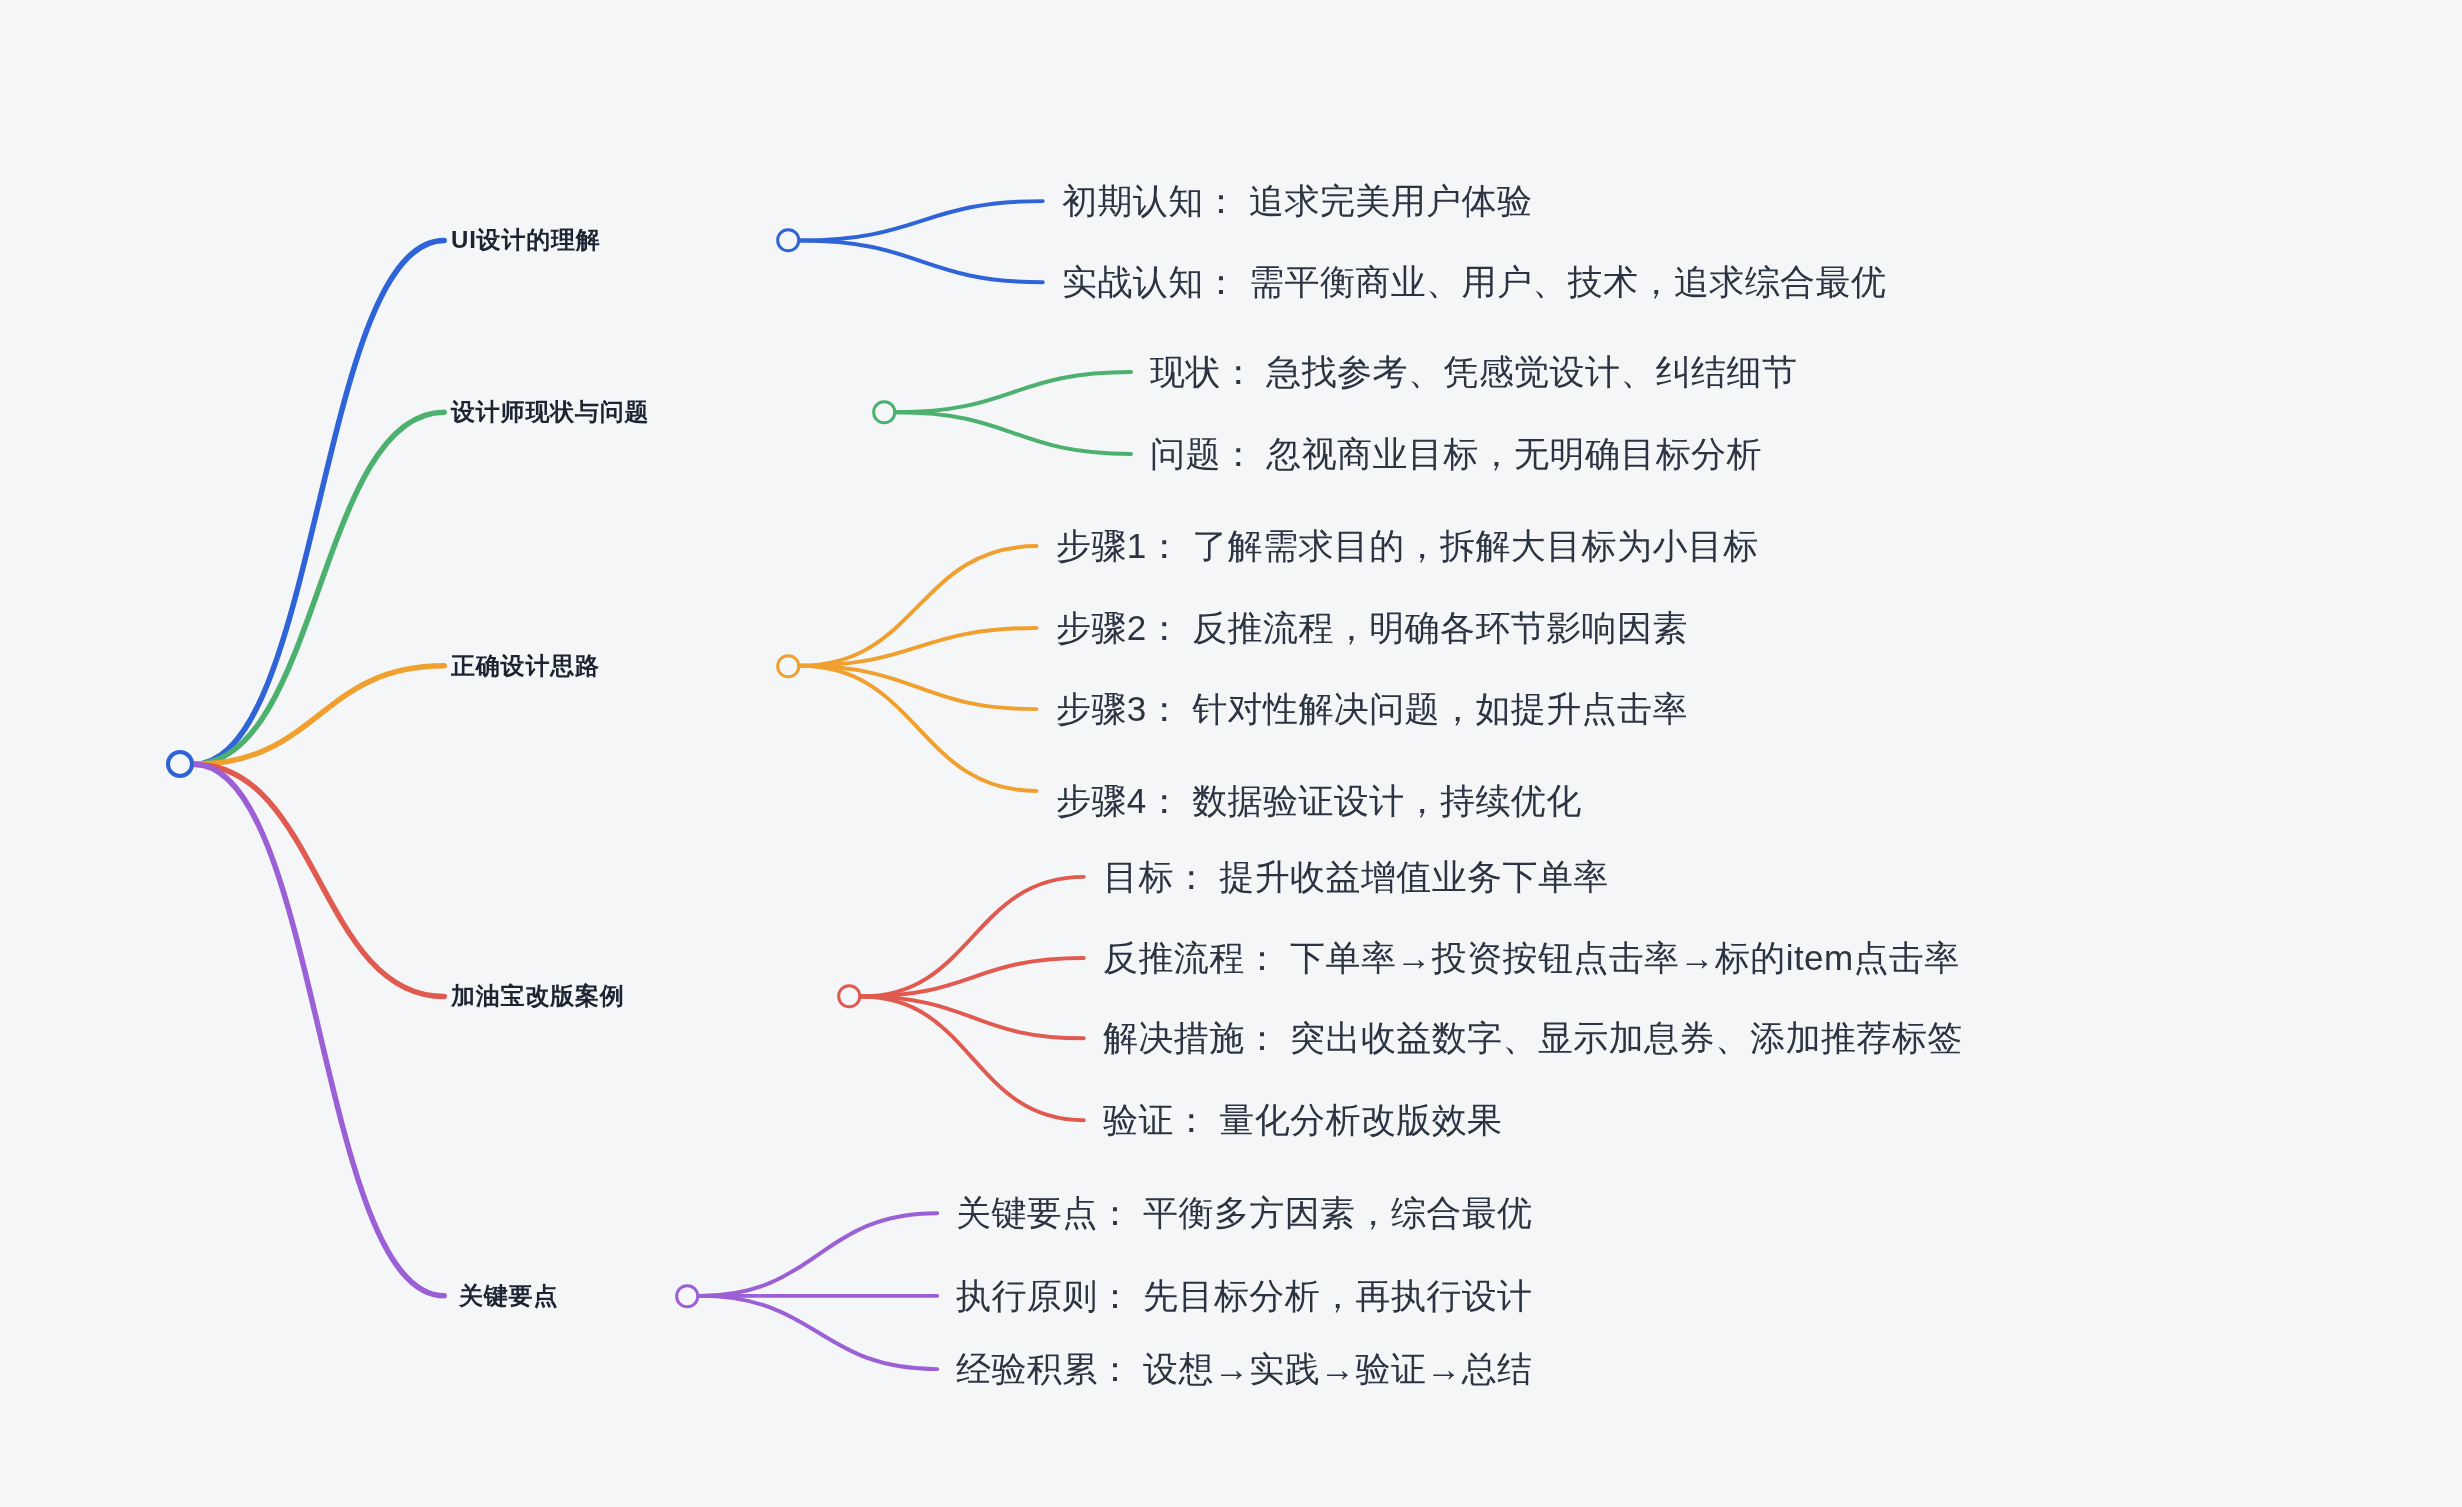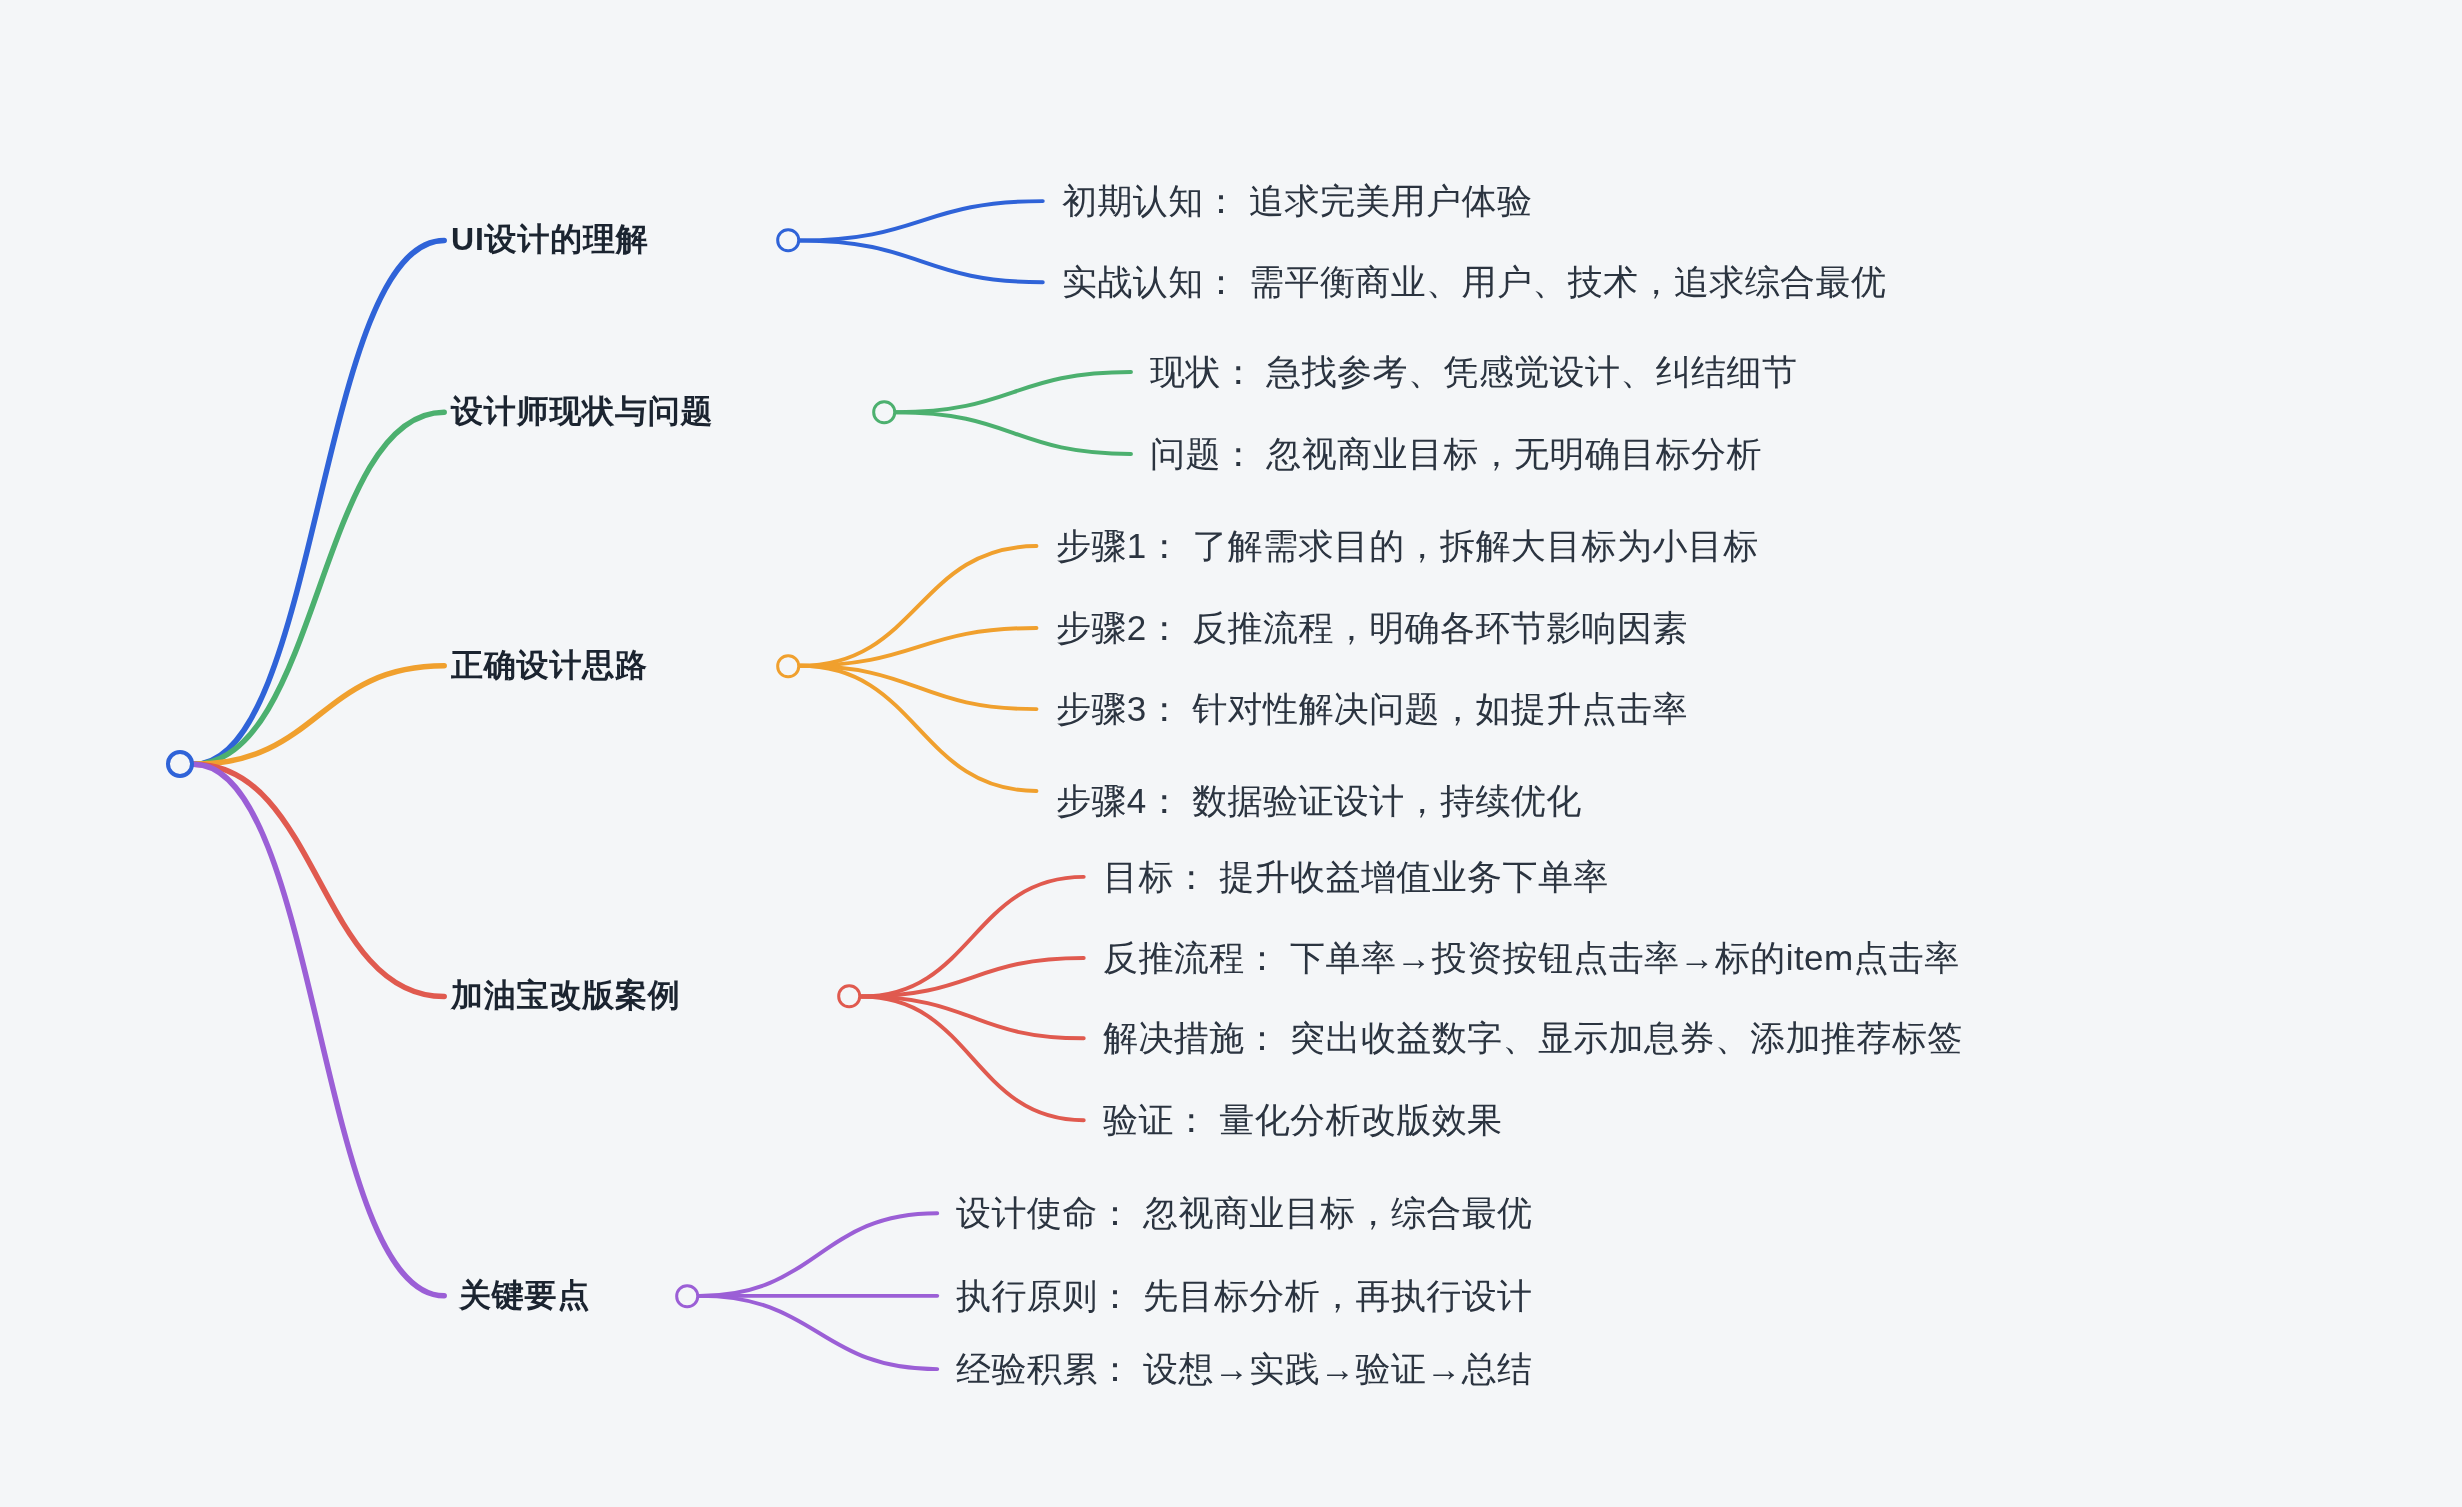--- a/index.html
+++ b/index.html
@@ -29,21 +29,21 @@
     height: 1508px;
     pointer-events: none;
   }
   .node {
     position: absolute;
     white-space: nowrap;
     transform: translateY(-50%);
   }
   .branch-label {
     font-weight: bold;
-    font-size: 32px;
+    font-size: 24px;
     color: #1b2430;
     letter-spacing: 0.8px;
   }
   .leaf-label {
     font-size: 35px;
     color: #2b3440;
     letter-spacing: 0.4px;
   }
   .dot {
     position: absolute;
@@ -104,18 +104,18 @@
     <div class="node leaf-label" style="left: 1056px; top: 709px;">步骤3： 针对性解决问题，如提升点击率</div>
     <div class="node leaf-label" style="left: 1056px; top: 791px; margin-top: 10px;">步骤4： 数据验证设计，持续优化</div>
     <div class="dot branch" style="left: 849px; top: 996px; border-color: rgb(224, 90, 79);"></div>
     <div class="node branch-label" style="left: 451px; top: 996px;">加油宝改版案例</div>
     <div class="node leaf-label" style="left: 1103px; top: 877px;">目标： 提升收益增值业务下单率</div>
     <div class="node leaf-label" style="left: 1103px; top: 958px;">反推流程： 下单率→投资按钮点击率→标的item点击率</div>
     <div class="node leaf-label" style="left: 1103px; top: 1038px; text-align: right;">解决措施： 突出收益数字、显示加息券、添加推荐标签</div>
     <div class="node leaf-label" style="left: 1103px; top: 1120px;">验证： 量化分析改版效果</div>
     <div class="dot branch" style="left: 687px; top: 1296px; border-color: rgb(155, 95, 214);"></div>
     <div class="node branch-label" style="left: 451px; top: 1296px; margin-left: 8px;">关键要点</div>
-    <div class="node leaf-label" style="left: 956px; top: 1213px;">设计使命： 忽视商业目标，综合最优</div>
+    <div class="node leaf-label" style="left: 956px; top: 1213px;">关键要点： 平衡多方因素，综合最优</div>
     <div class="node leaf-label" style="left: 956px; top: 1296px;">执行原则： 先目标分析，再执行设计</div>
     <div class="node leaf-label" style="left: 956px; top: 1369px;">经验积累： 设想→实践→验证→总结</div>
     <div class="dot root" style="left: 180px; top: 764px; border-color: rgb(47, 99, 216);"></div>
   </div>
 
 
 </body></html>

